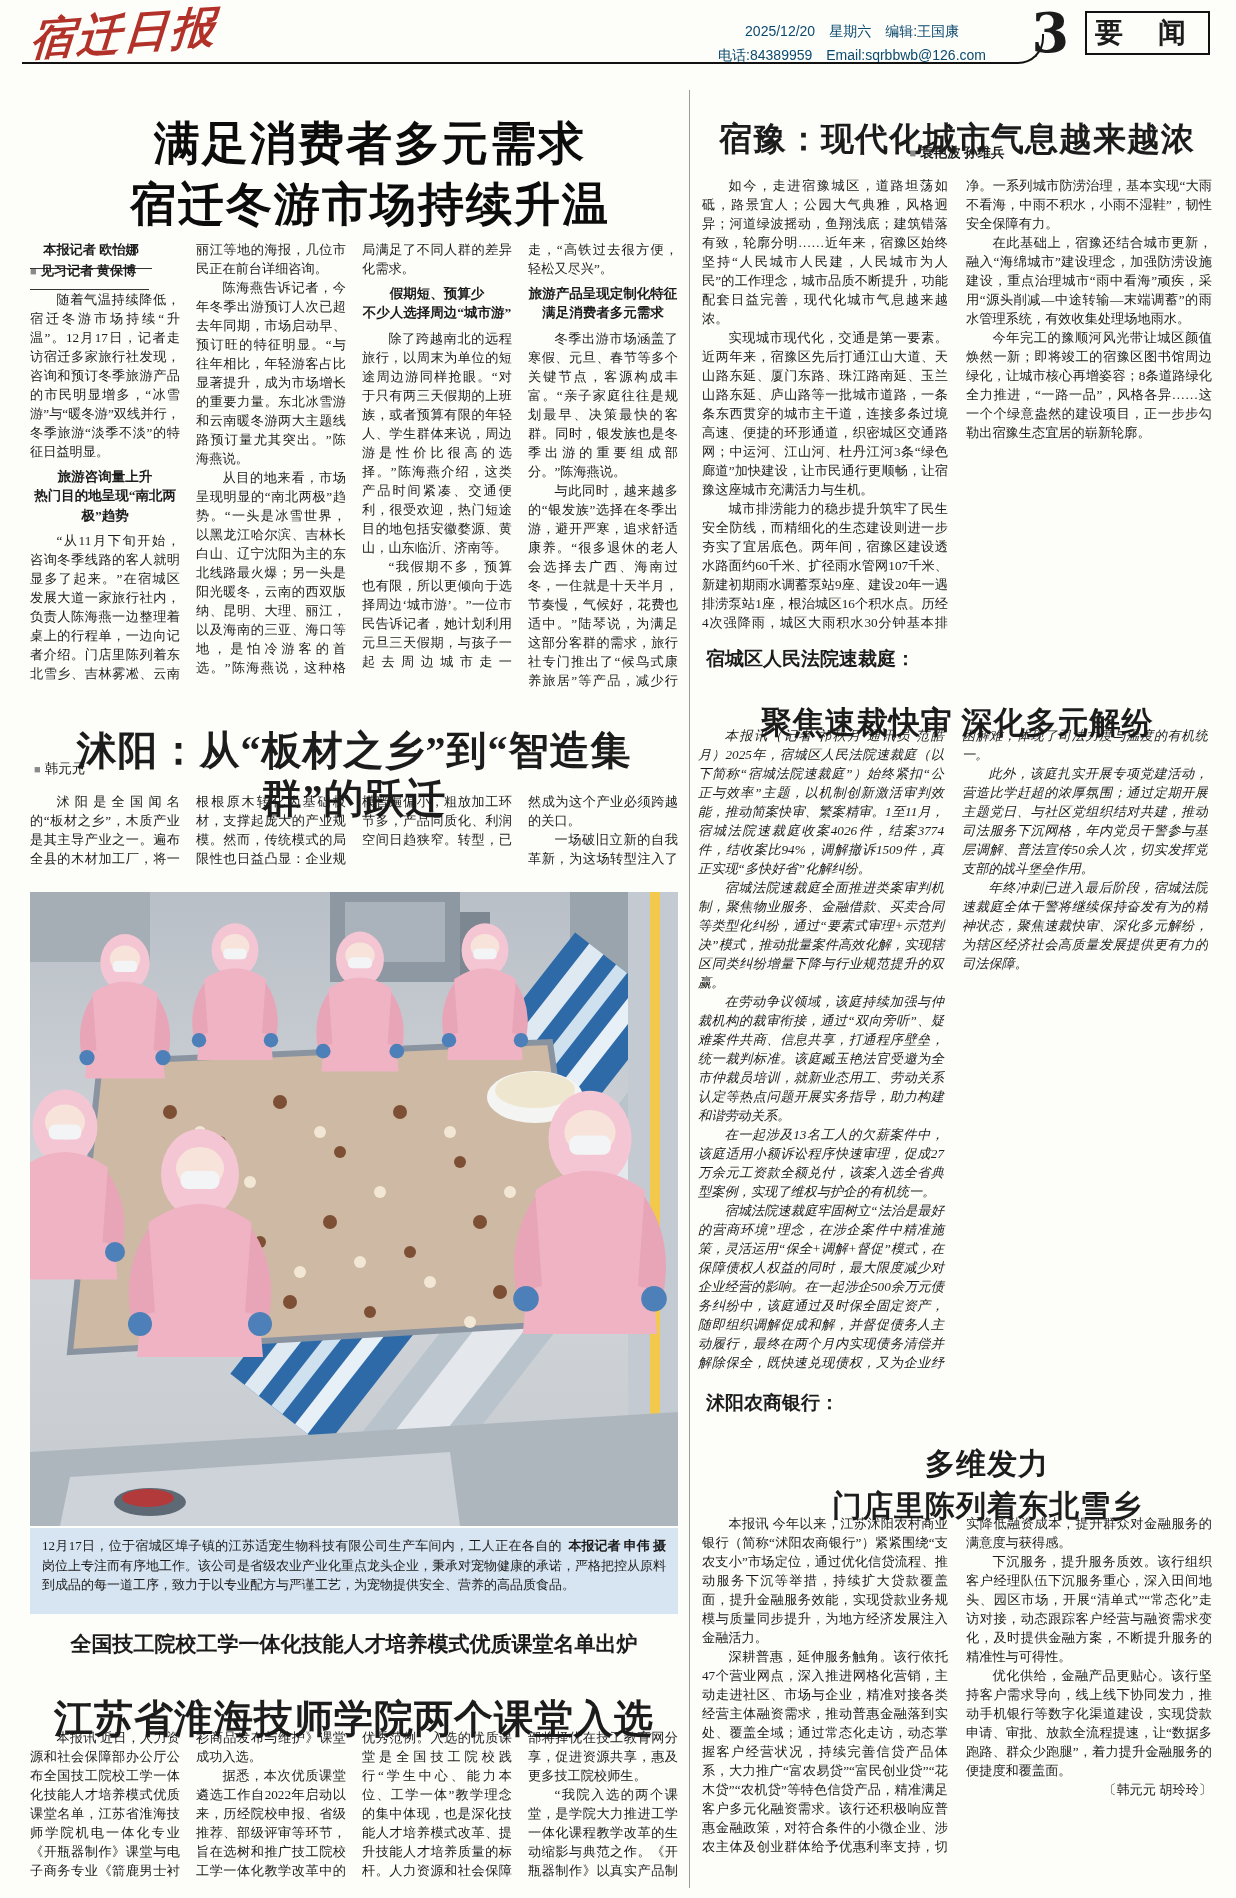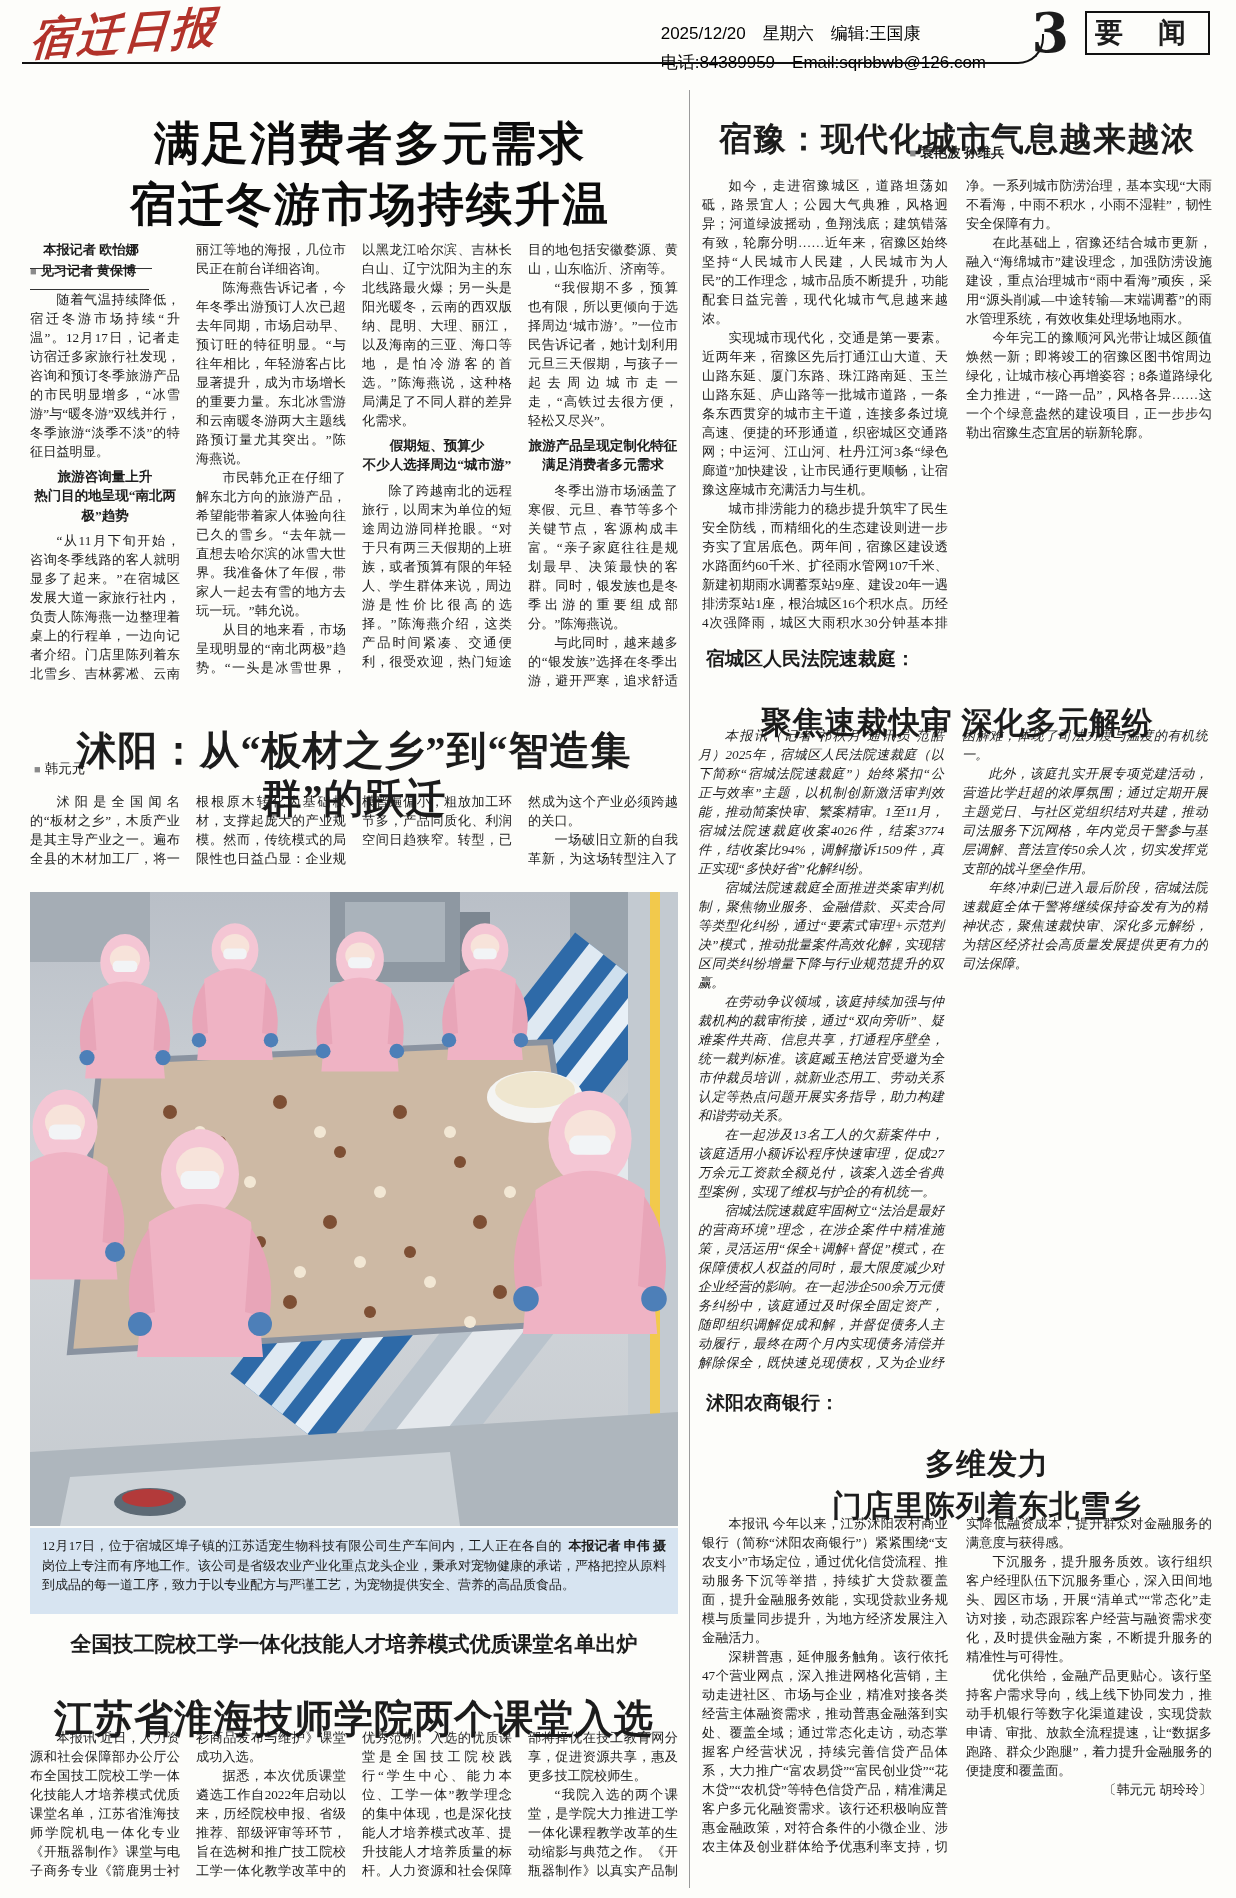--- a/index.html
+++ b/index.html
@@ -1,22 +1,22 @@
 <!DOCTYPE html>
 <html><head>
 <meta charset="utf-8">
 <style>
   html,body{margin:0;padding:0;background:#e9e9e6;}
   .page{position:relative;width:1236px;height:1898px;background:#fdfdfa;overflow:hidden;
         font-family:"Liberation Serif","DejaVu Serif",serif;color:#1c1c1c;}
   
   .logo{position:absolute;left:30px;top:12px;font-size:44px;font-weight:bold;font-style:italic;
         color:#b2322a;letter-spacing:3px;transform:rotate(-4deg) skewX(-8deg);line-height:1;}
-  .head-info{position:absolute;right:250px;top:20px;text-align:left;font-size:17px;line-height:1.7;
-        color:#000000;font-family:"Liberation Sans","DejaVu Sans",sans-serif;}
+  .head-info{position:absolute;right:250px;top:20px;text-align:center;font-size:14px;line-height:1.7;
+        color:#0c4a6e;font-family:"Liberation Sans","DejaVu Sans",sans-serif;}
   .pageno-wrap{position:absolute;right:26px;top:6px;display:flex;align-items:center;}
   .pageno{font-size:54px;font-weight:bold;line-height:1;margin-right:16px;font-family:"DejaVu Serif",serif;}
   .section-box{border:2px solid #111;font-size:28px;font-weight:bold;padding:6px 8px;letter-spacing:14px;line-height:1;}
   .head-rule{position:absolute;left:22px;top:34px;width:1020px;height:28px;
         border-bottom:2px solid #111;border-right:2px solid #111;border-bottom-right-radius:26px;}
   
   .cols{column-fill:auto;text-align:justify;font-size:13.2px;line-height:1.44;overflow:hidden;}
   .cols p{margin:0;text-indent:2em;}
   .cols h4{margin:6px 0;text-align:center;font-size:13.5px;font-weight:bold;text-indent:0;}
   .byline{font-weight:bold;text-indent:0 !important;margin-bottom:2px !important;}
@@ -80,21 +80,20 @@
       <span>满足消费者多元需求</span><br>
       <span>宿迁冬游市场持续升温</span>
     </h1>
     <div class="a1-body cols">
       <p class="byline"><span class="bl-inner">　<span>本报记者 欧怡娜</span>　</span></p>
       <p class="byline"><span class="bl-inner"><span class="sq">■</span><span>见习记者 黄保博</span>　</span></p>
       <p style="margin-top:10px">随着气温持续降低，宿迁冬游市场持续“升温”。12月17日，记者走访宿迁多家旅行社发现，咨询和预订冬季旅游产品的市民明显增多，“冰雪游”与“暖冬游”双线并行，冬季旅游“淡季不淡”的特征日益明显。</p>
       <h4><span>旅游咨询量上升</span><br><span>热门目的地呈现“南北两极”趋势</span></h4>
       <p>“从11月下旬开始，咨询冬季线路的客人就明显多了起来。”在宿城区发展大道一家旅行社内，负责人陈海燕一边整理着桌上的行程单，一边向记者介绍。门店里陈列着东北雪乡、吉林雾凇、云南丽江等地的海报，几位市民正在前台详细咨询。</p>
       <p>陈海燕告诉记者，今年冬季出游预订人次已超去年同期，市场启动早、预订旺的特征明显。“与往年相比，年轻游客占比显著提升，成为市场增长的重要力量。东北冰雪游和云南暖冬游两大主题线路预订量尤其突出。”陈海燕说。</p>
-      <p>市民韩允正在仔细了解东北方向的旅游产品，希望能带着家人体验向往已久的雪乡。“去年就一直想去哈尔滨的冰雪大世界。我准备休了年假，带家人一起去有雪的地方去玩一玩。”韩允说。</p>
       <p>从目的地来看，市场呈现明显的“南北两极”趋势。“一头是冰雪世界，以黑龙江哈尔滨、吉林长白山、辽宁沈阳为主的东北线路最火爆；另一头是阳光暖冬，云南的西双版纳、昆明、大理、丽江，以及海南的三亚、海口等地，是怕冷游客的首选。”陈海燕说，这种格局满足了不同人群的差异化需求。</p>
       <h4><span>假期短、预算少</span><br><span>不少人选择周边“城市游”</span></h4>
       <p>除了跨越南北的远程旅行，以周末为单位的短途周边游同样抢眼。“对于只有两三天假期的上班族，或者预算有限的年轻人、学生群体来说，周边游是性价比很高的选择。”陈海燕介绍，这类产品时间紧凑、交通便利，很受欢迎，热门短途目的地包括安徽婺源、黄山，山东临沂、济南等。</p>
       <p>“我假期不多，预算也有限，所以更倾向于选择周边‘城市游’。”一位市民告诉记者，她计划利用元旦三天假期，与孩子一起去周边城市走一走，“高铁过去很方便，轻松又尽兴”。</p>
       <h4><span>旅游产品呈现定制化特征</span><br><span>满足消费者多元需求</span></h4>
       <p>冬季出游市场涵盖了寒假、元旦、春节等多个关键节点，客源构成丰富。“亲子家庭往往是规划最早、决策最快的客群。同时，银发族也是冬季出游的重要组成部分。”陈海燕说。</p>
       <p>与此同时，越来越多的“银发族”选择在冬季出游，避开严寒，追求舒适康养。“很多退休的老人会选择去广西、海南过冬，一住就是十天半月，节奏慢，气候好，花费也适中。”陆琴说，为满足这部分客群的需求，旅行社专门推出了“候鸟式康养旅居”等产品，减少行程奔波，增加休闲和文化体验环节，并配备更完善的医疗保障和随行服务。</p>
     </div>
   </section>
 

